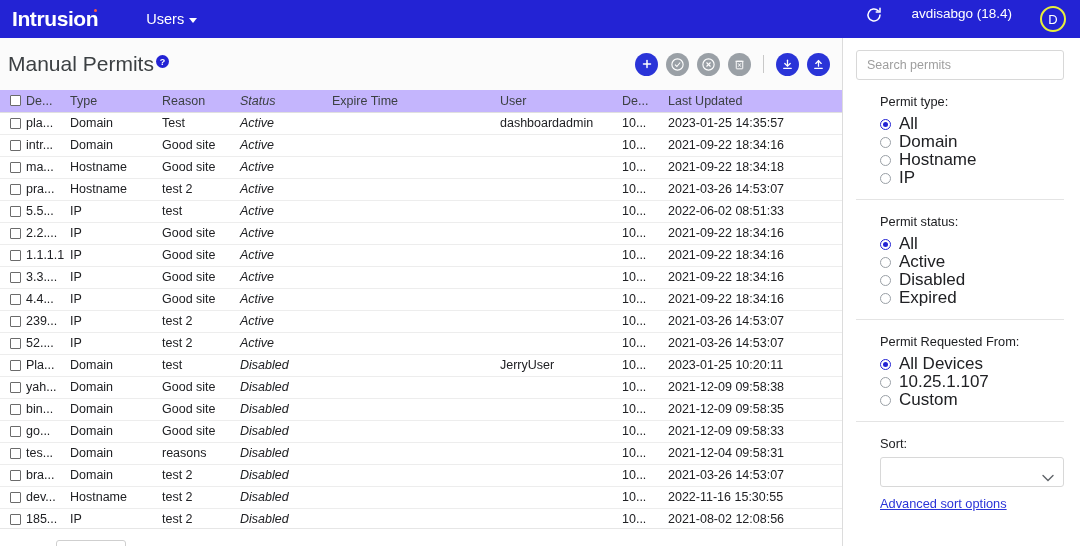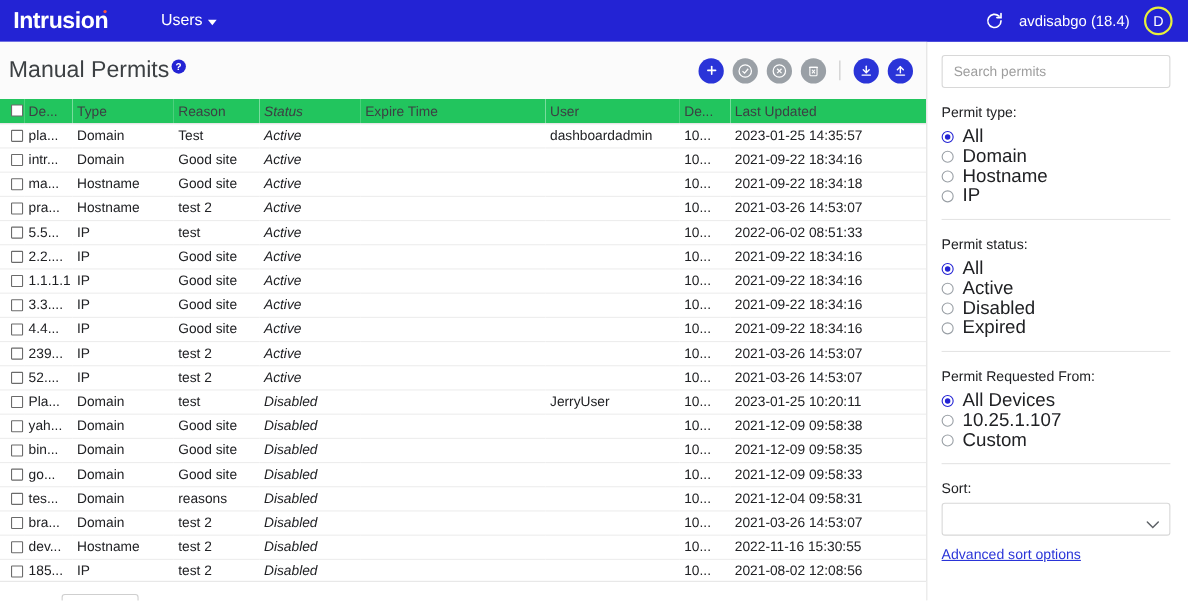--- a/index.html
+++ b/index.html
@@ -62,22 +62,21 @@
     width: 0; height: 0;
     border-left: 4px solid transparent;
     border-right: 4px solid transparent;
     border-top: 5px solid #ffffff;
     display: inline-block;
     margin-top: 2px;
   }
   .nav-right {
     margin-left: auto;
     display: flex;
-    align-items: center;
-    gap: 13px;
+    gap: 28px;
   }
   .refresh-icon { width: 18px; height: 18px; display: block; }
   .user-name { color: #ffffff; font-size: 13.5px; white-space: nowrap; }
   .avatar {
     width: 26px; height: 26px;
     border-radius: 50%;
     border: 2px solid #e8f03a;
     color: #ffffff;
     font-size: 13px;
     display: flex; align-items: center; justify-content: center;
@@ -130,21 +129,21 @@
   }
   .tbtn.blue { background: #2a34d8; }
   .tbtn.grey { background: #9aa0a6; }
   .tbtn svg { display: block; }
   .tsep { width: 1px; height: 18px; background: #c8c8c8; margin: 0 4px; }
 
   
   .table-scroll { height: 456px; overflow: hidden; background: #fff; }
   table { width: 100%; border-collapse: collapse; table-layout: fixed; }
   thead th {
-    background: #22c55e;
+    background: #c4b5fd;
     font-size: 12.5px;
     font-weight: normal;
     color: #3c4043;
     text-align: left;
     height: 22px;
     padding: 0 4px;
     border-bottom: 1px solid #e0e0e0;
     white-space: nowrap;
     overflow: hidden;
   }
@@ -204,21 +203,21 @@
     height: 30px;
     border: 1px solid #d8d8d8;
     border-radius: 3px;
     padding: 12px 10px;
     font-size: 12.5px;
     font-family: "Liberation Sans", sans-serif;
     color: #202124;
     outline: none;
   }
   .search-box::placeholder { color: #9e9e9e; }
-  .filter-group { padding-top: 14px; }
+  .filter-group { padding-top: 14px; margin-left: 24px; }
   .filter-title {
     font-size: 12.8px;
     color: #202124;
     margin-bottom: 6px;
     white-space: nowrap;
   }
   .radio-row {
     display: flex;
     align-items: center;
     gap: 8px;

